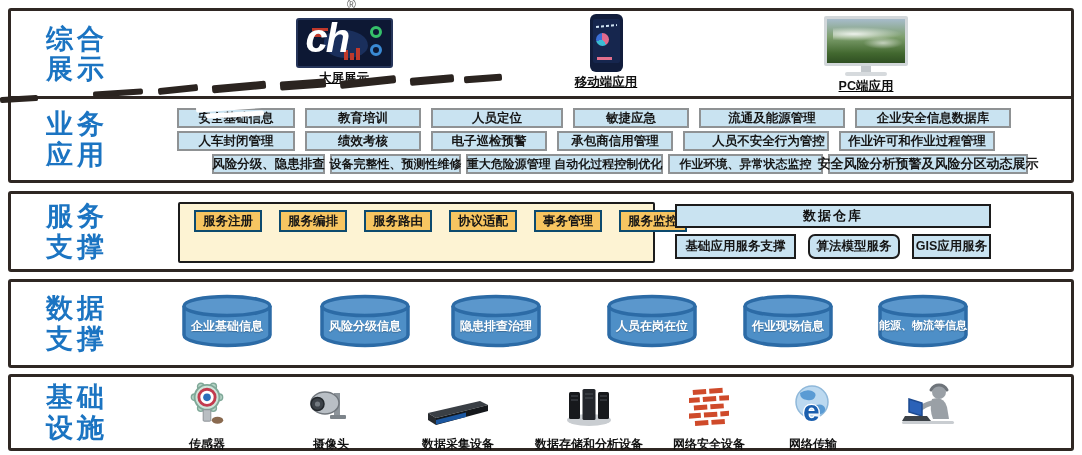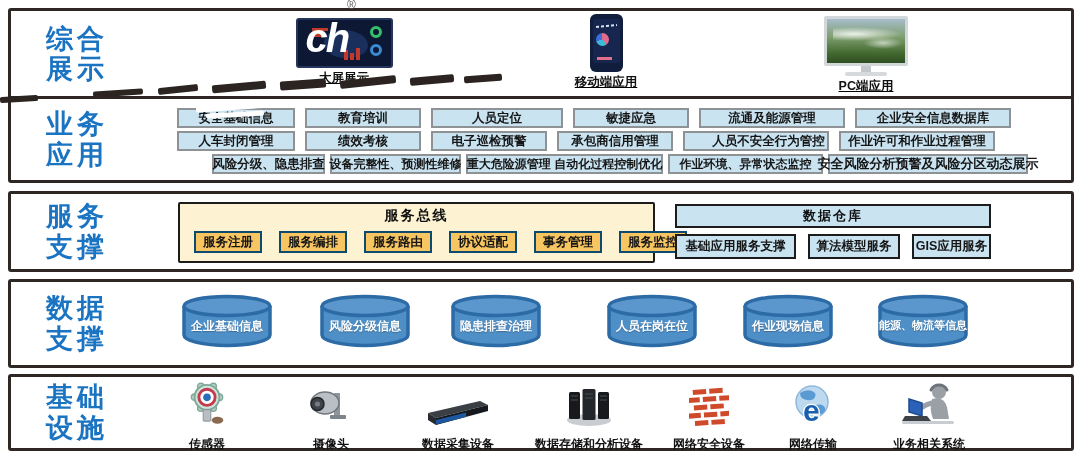--- a/index.html
+++ b/index.html
@@ -153,35 +153,34 @@
       <div class="bbox" style="width:200px;font-size:13px;">安全风险分析预警及风险分区动态展示</div>
     </div>
   </section>
 
   <section class="band" id="s3">
     <div class="layer-label">
       <span>服务</span>
       <span>支撑</span>
     </div>
     <div class="busbox">
-      <div class="bus-title">服务总线</div>
       <div class="bus-items">
         <div class="obox">服务注册</div>
         <div class="obox">服务编排</div>
         <div class="obox">服务路由</div>
         <div class="obox">协议适配</div>
         <div class="obox">事务管理</div>
         <div class="obox">服务监控</div>
       </div>
     </div>
     <div class="whbox">
       <div class="wh-head">数据仓库</div>
       <div class="wh-items">
         <div class="whitem" style="width:126px;">基础应用服务支撑</div>
-        <div class="whitem" style="width:96px;">算法模型服务</div>
+        <div class="whitem" style="width:96px;border-radius:7px;">算法模型服务</div>
         <div class="whitem" style="width:82px;">GIS应用服务</div>
       </div>
     </div>
   </section>
 
   <section class="band" id="s4">
     <div class="layer-label">
       <span>数据</span>
       <span>支撑</span>
     </div>
@@ -343,17 +342,16 @@
         <svg width="56" height="44" viewBox="0 0 56 44">
           <circle cx="38" cy="9" r="7" fill="#9aa0a6"></circle>
           <path d="M30 7 a9 9 0 0 1 16 0" fill="none" stroke="#6e747a" stroke-width="3" stroke-linecap="round"></path>
           <path d="M31 16 q12 -3 15 8 l2 12 h-16 q-4 -10 -1 -20z" fill="#9aa0a6"></path>
           <path d="M31 20 q-8 2 -12 6" stroke="#9aa0a6" stroke-width="5" fill="none" stroke-linecap="round"></path>
           <polygon points="8,16 21,20 21,33 8,29" fill="#2b62b8" stroke="#1d4a90" stroke-width="1.5"></polygon>
           <polygon points="4,33 26,33 30,38 1,38" fill="#3c4248"></polygon>
           <rect x="1" y="38" width="52" height="3" rx="1.5" fill="#c9cdd1"></rect>
         </svg>
       </div>
-      <div class="inf-label">业务相关系统</div>
     </div>
   </section>
 
 </div>
 
 </body></html>

